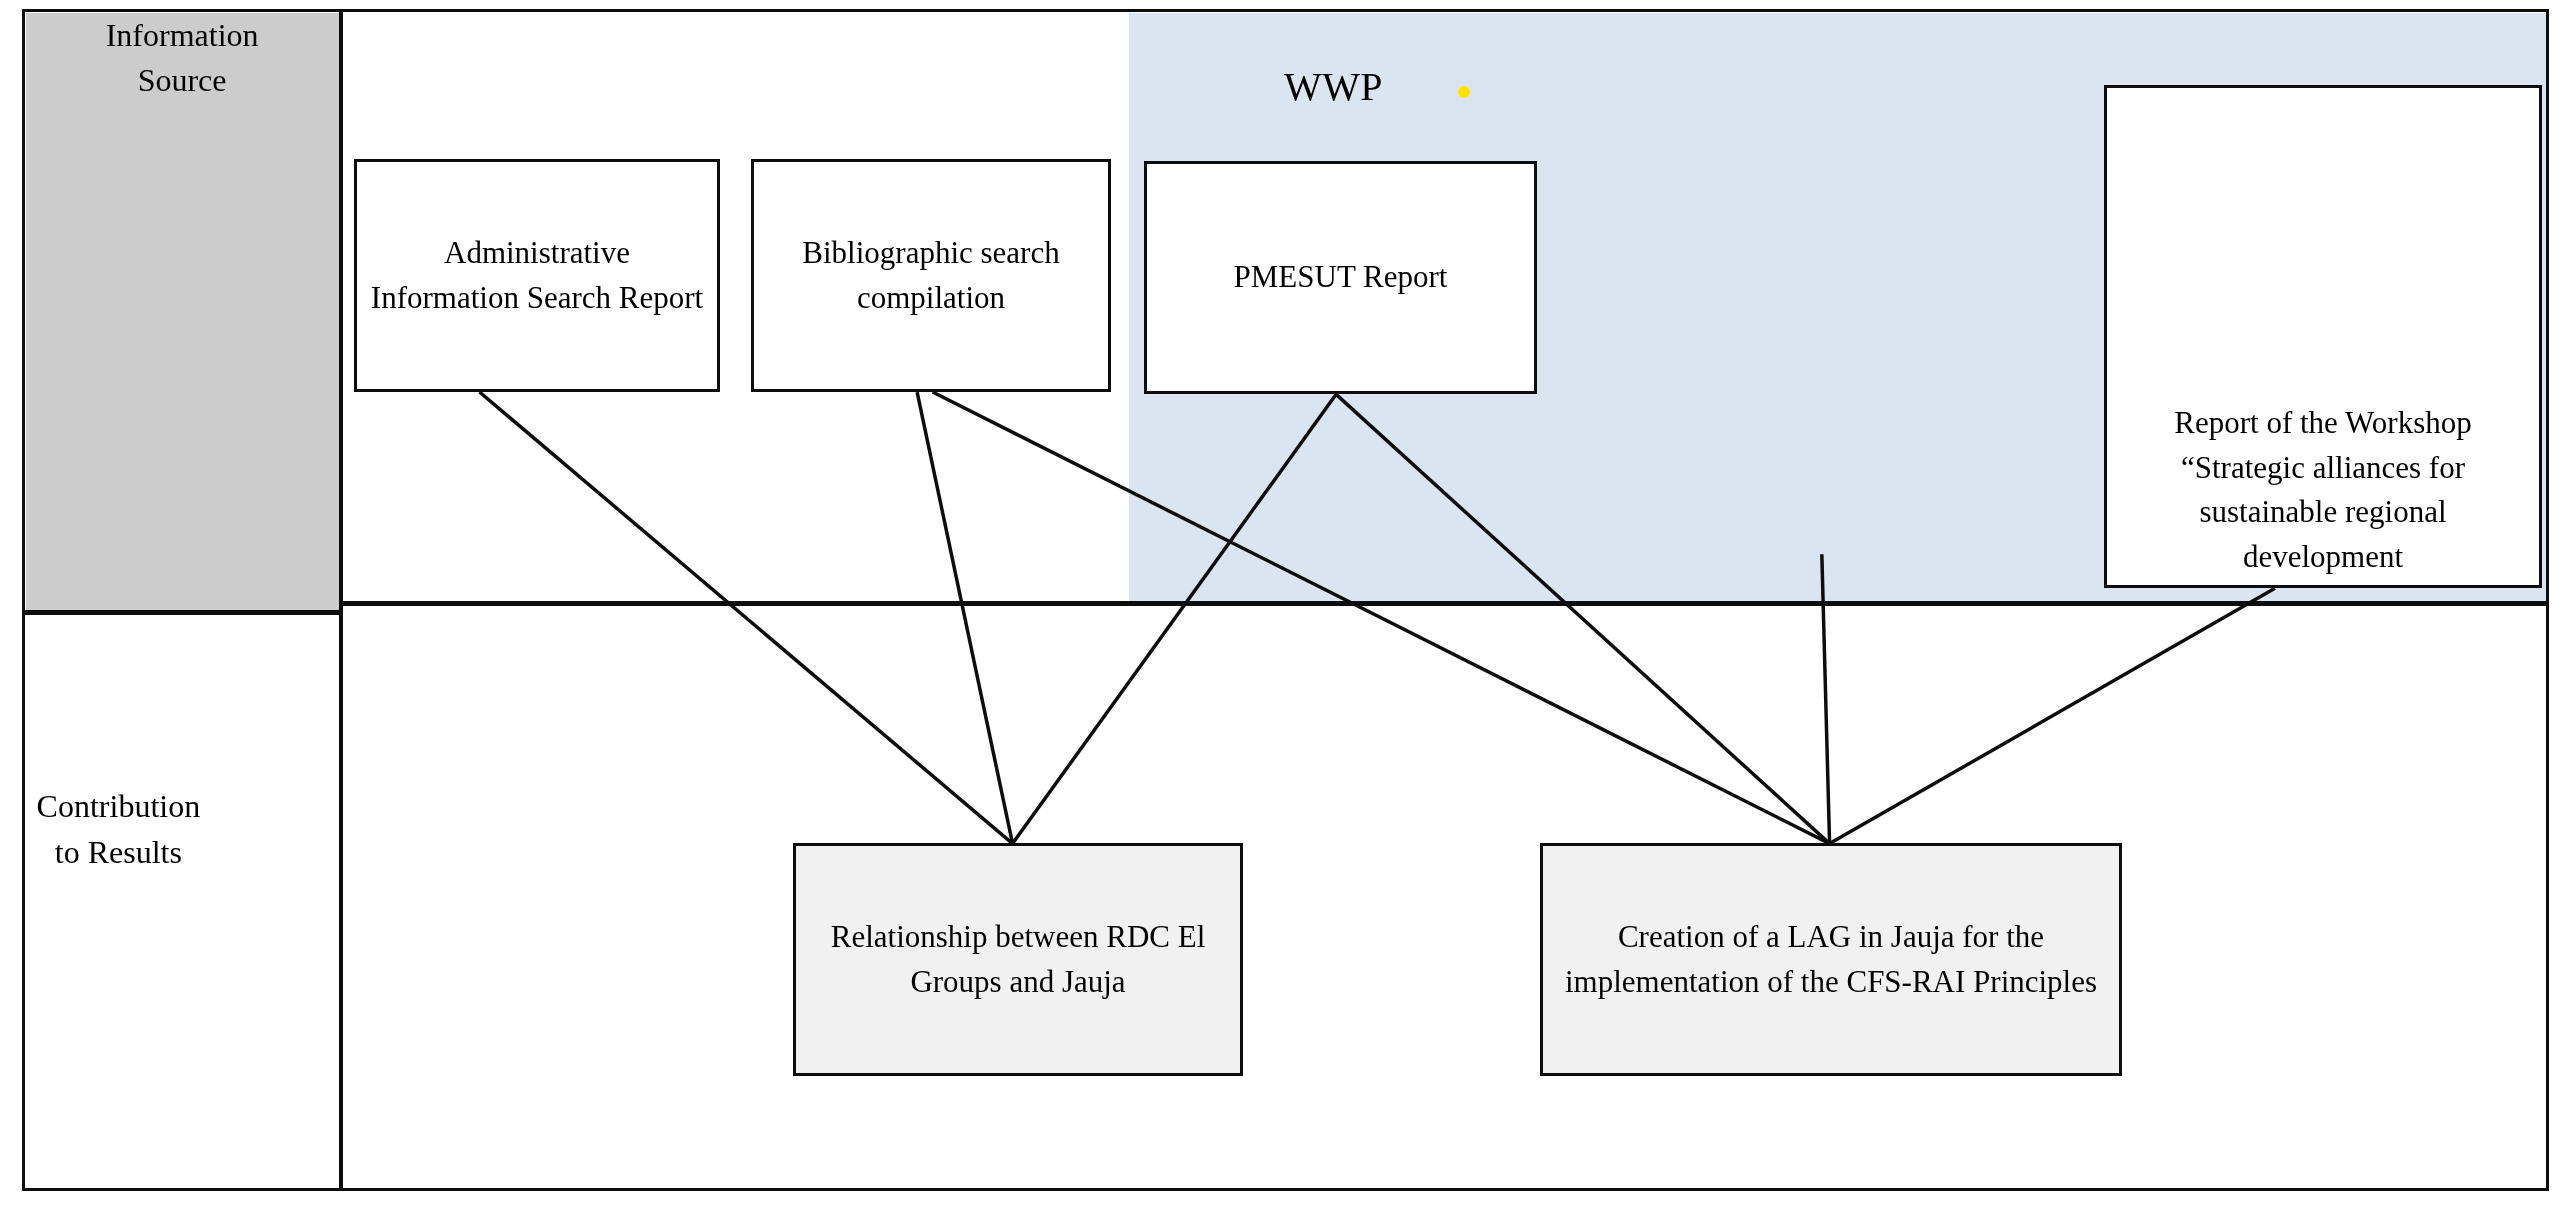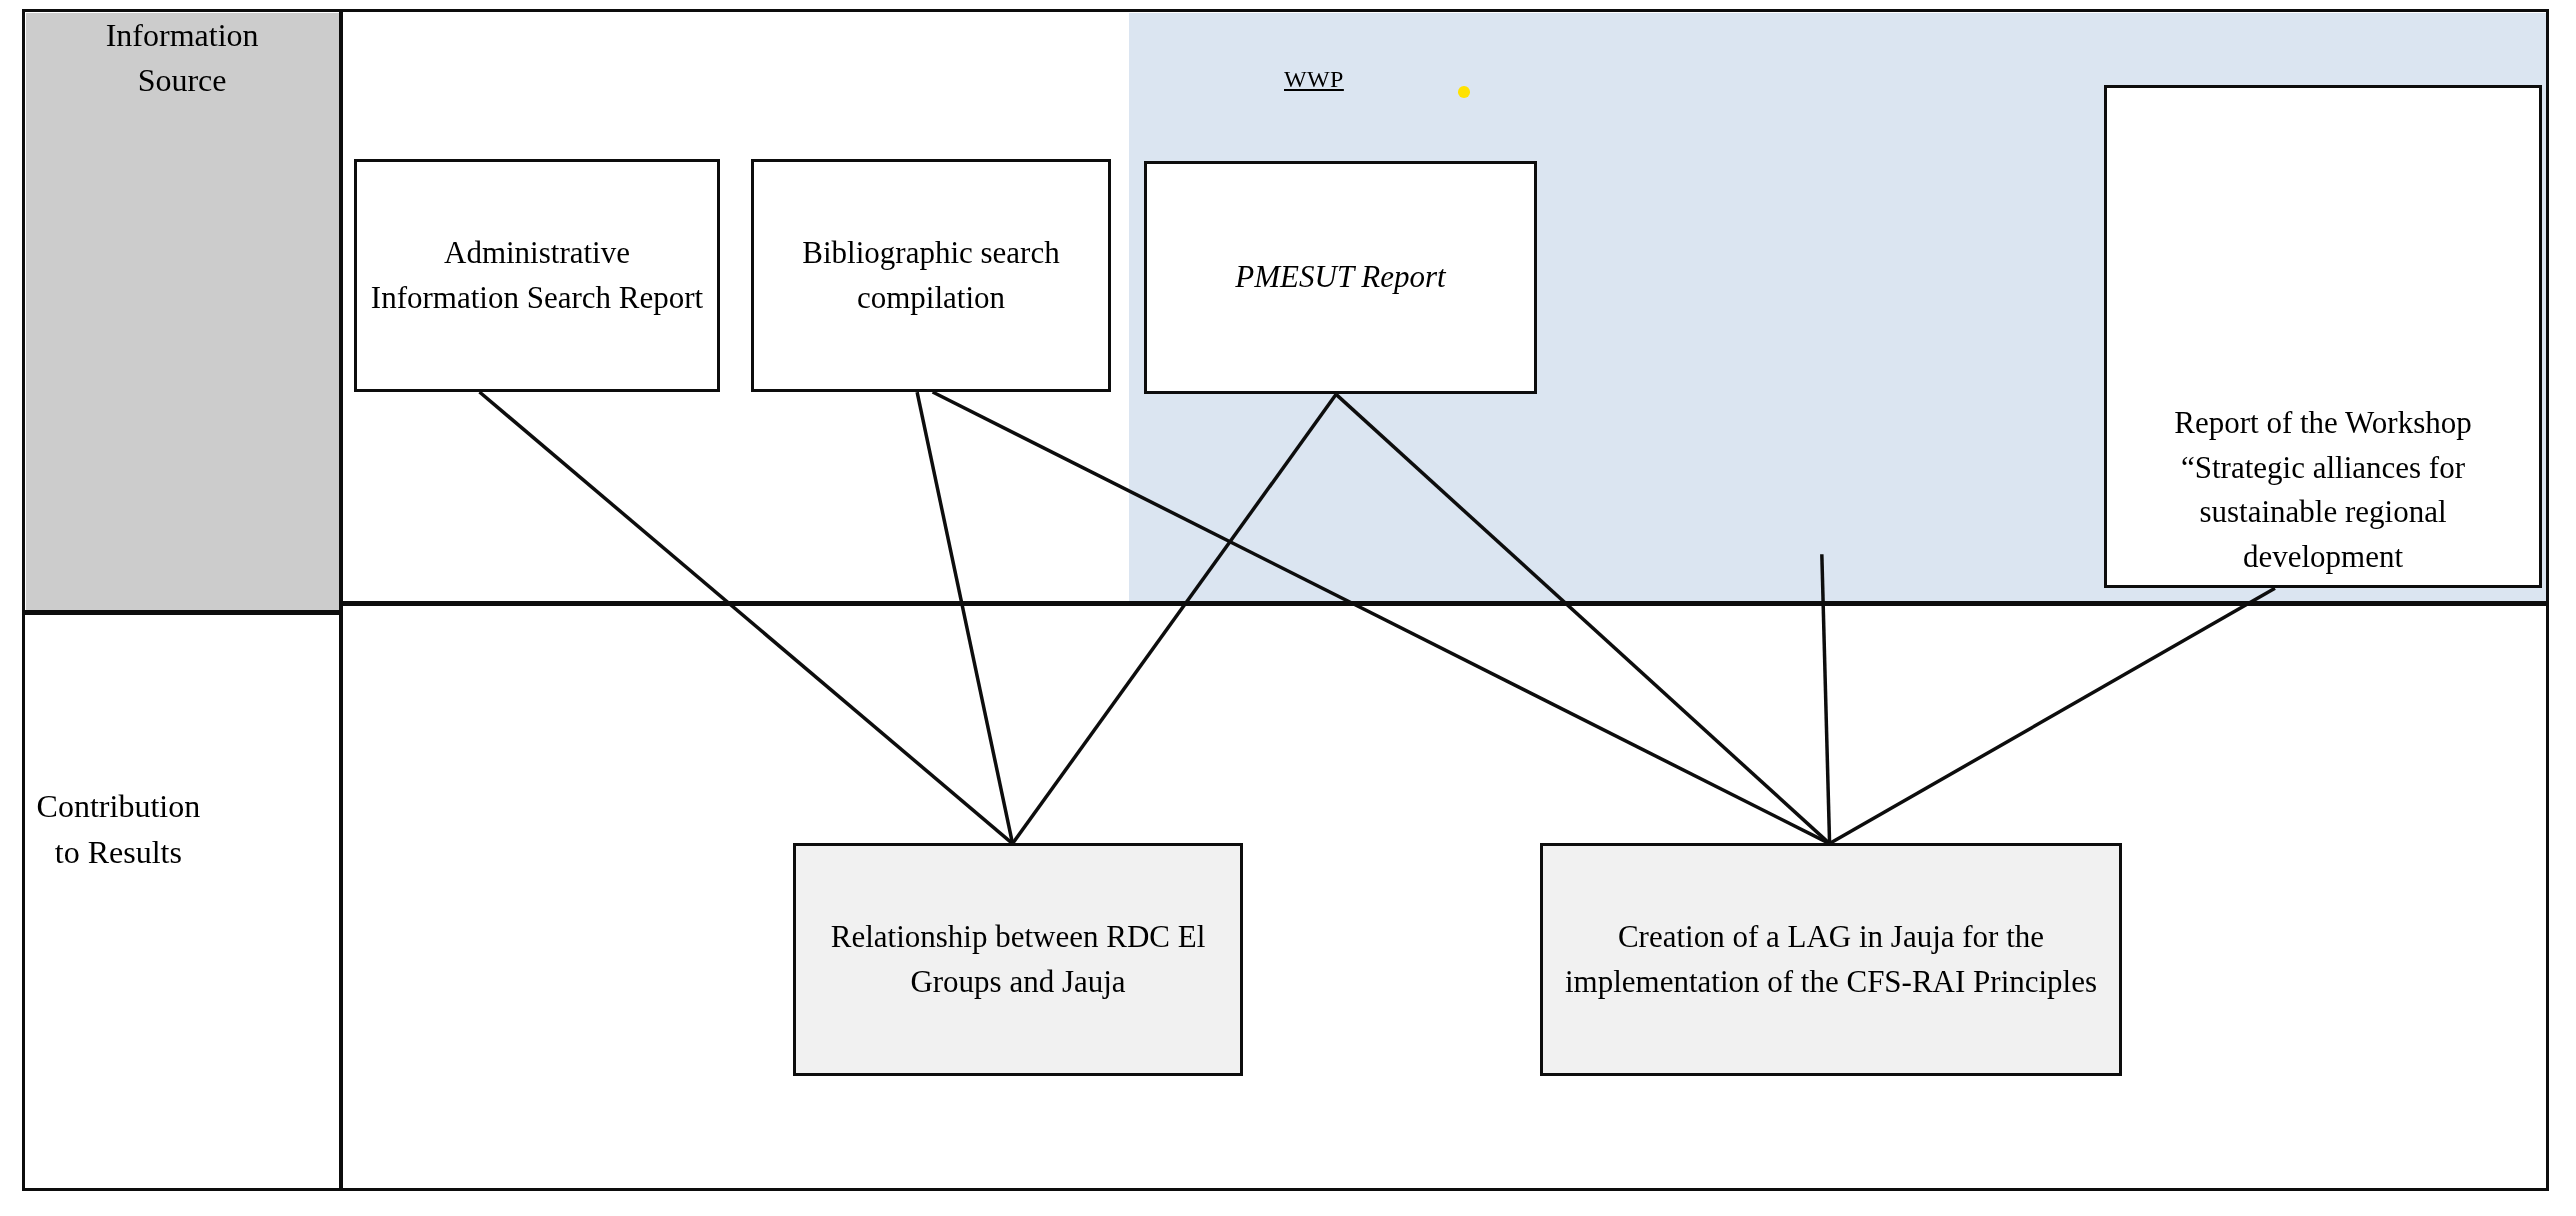--- a/index.html
+++ b/index.html
@@ -98,24 +98,23 @@
     left: 1129px;
     top: 13px;
     width: 1420px;
     height: 590px;
     background: #dbe5f1;
   }
   .wwp-label {
     position: absolute;
     left: 1284px;
     top: 67px;
-    font-size: 24px;
+    font-size: 40px;
     line-height: 1;
     letter-spacing: 0.4px;
-    text-decoration: underline;
   }
   .wwp-dot {
     position: absolute;
     left: 1458px;
     top: 86px;
     width: 11.6px;
     height: 11.6px;
     border-radius: 50%;
     background: #ffe200;
   }
@@ -131,21 +130,21 @@
     text-align: center;
     font-size: 31px;
     line-height: 1.45;
     padding: 4.7px 9.3px;
   }
   .node.result {
     background: #f1f1f1;
   }
   .n1 { left: 354px;  top: 159px; width: 366px;  height: 233px; }
   .n2 { left: 751px;  top: 159px; width: 360px;  height: 233px; }
-  .n3 { left: 1144px; top: 161px; width: 393px;  height: 233px; font-style: italic; }
+  .n3 { left: 1144px; top: 161px; width: 393px;  height: 233px; }
   .n4 { left: 1570px; top: 71px;  width: 500px;  height: 483px; }
   .n5 { left: 2104px; top: 85px; width: 438px;  height: 503px; align-items: flex-end; }
   .r1 { left: 793px; top: 843px; width: 450px; height: 233px; }
   .r2 { left: 1540px; top: 843px; width: 582px; height: 233px; }
 
   svg.links {
     position: absolute;
     left: 0;
     top: 0;
     width: 2576px;

